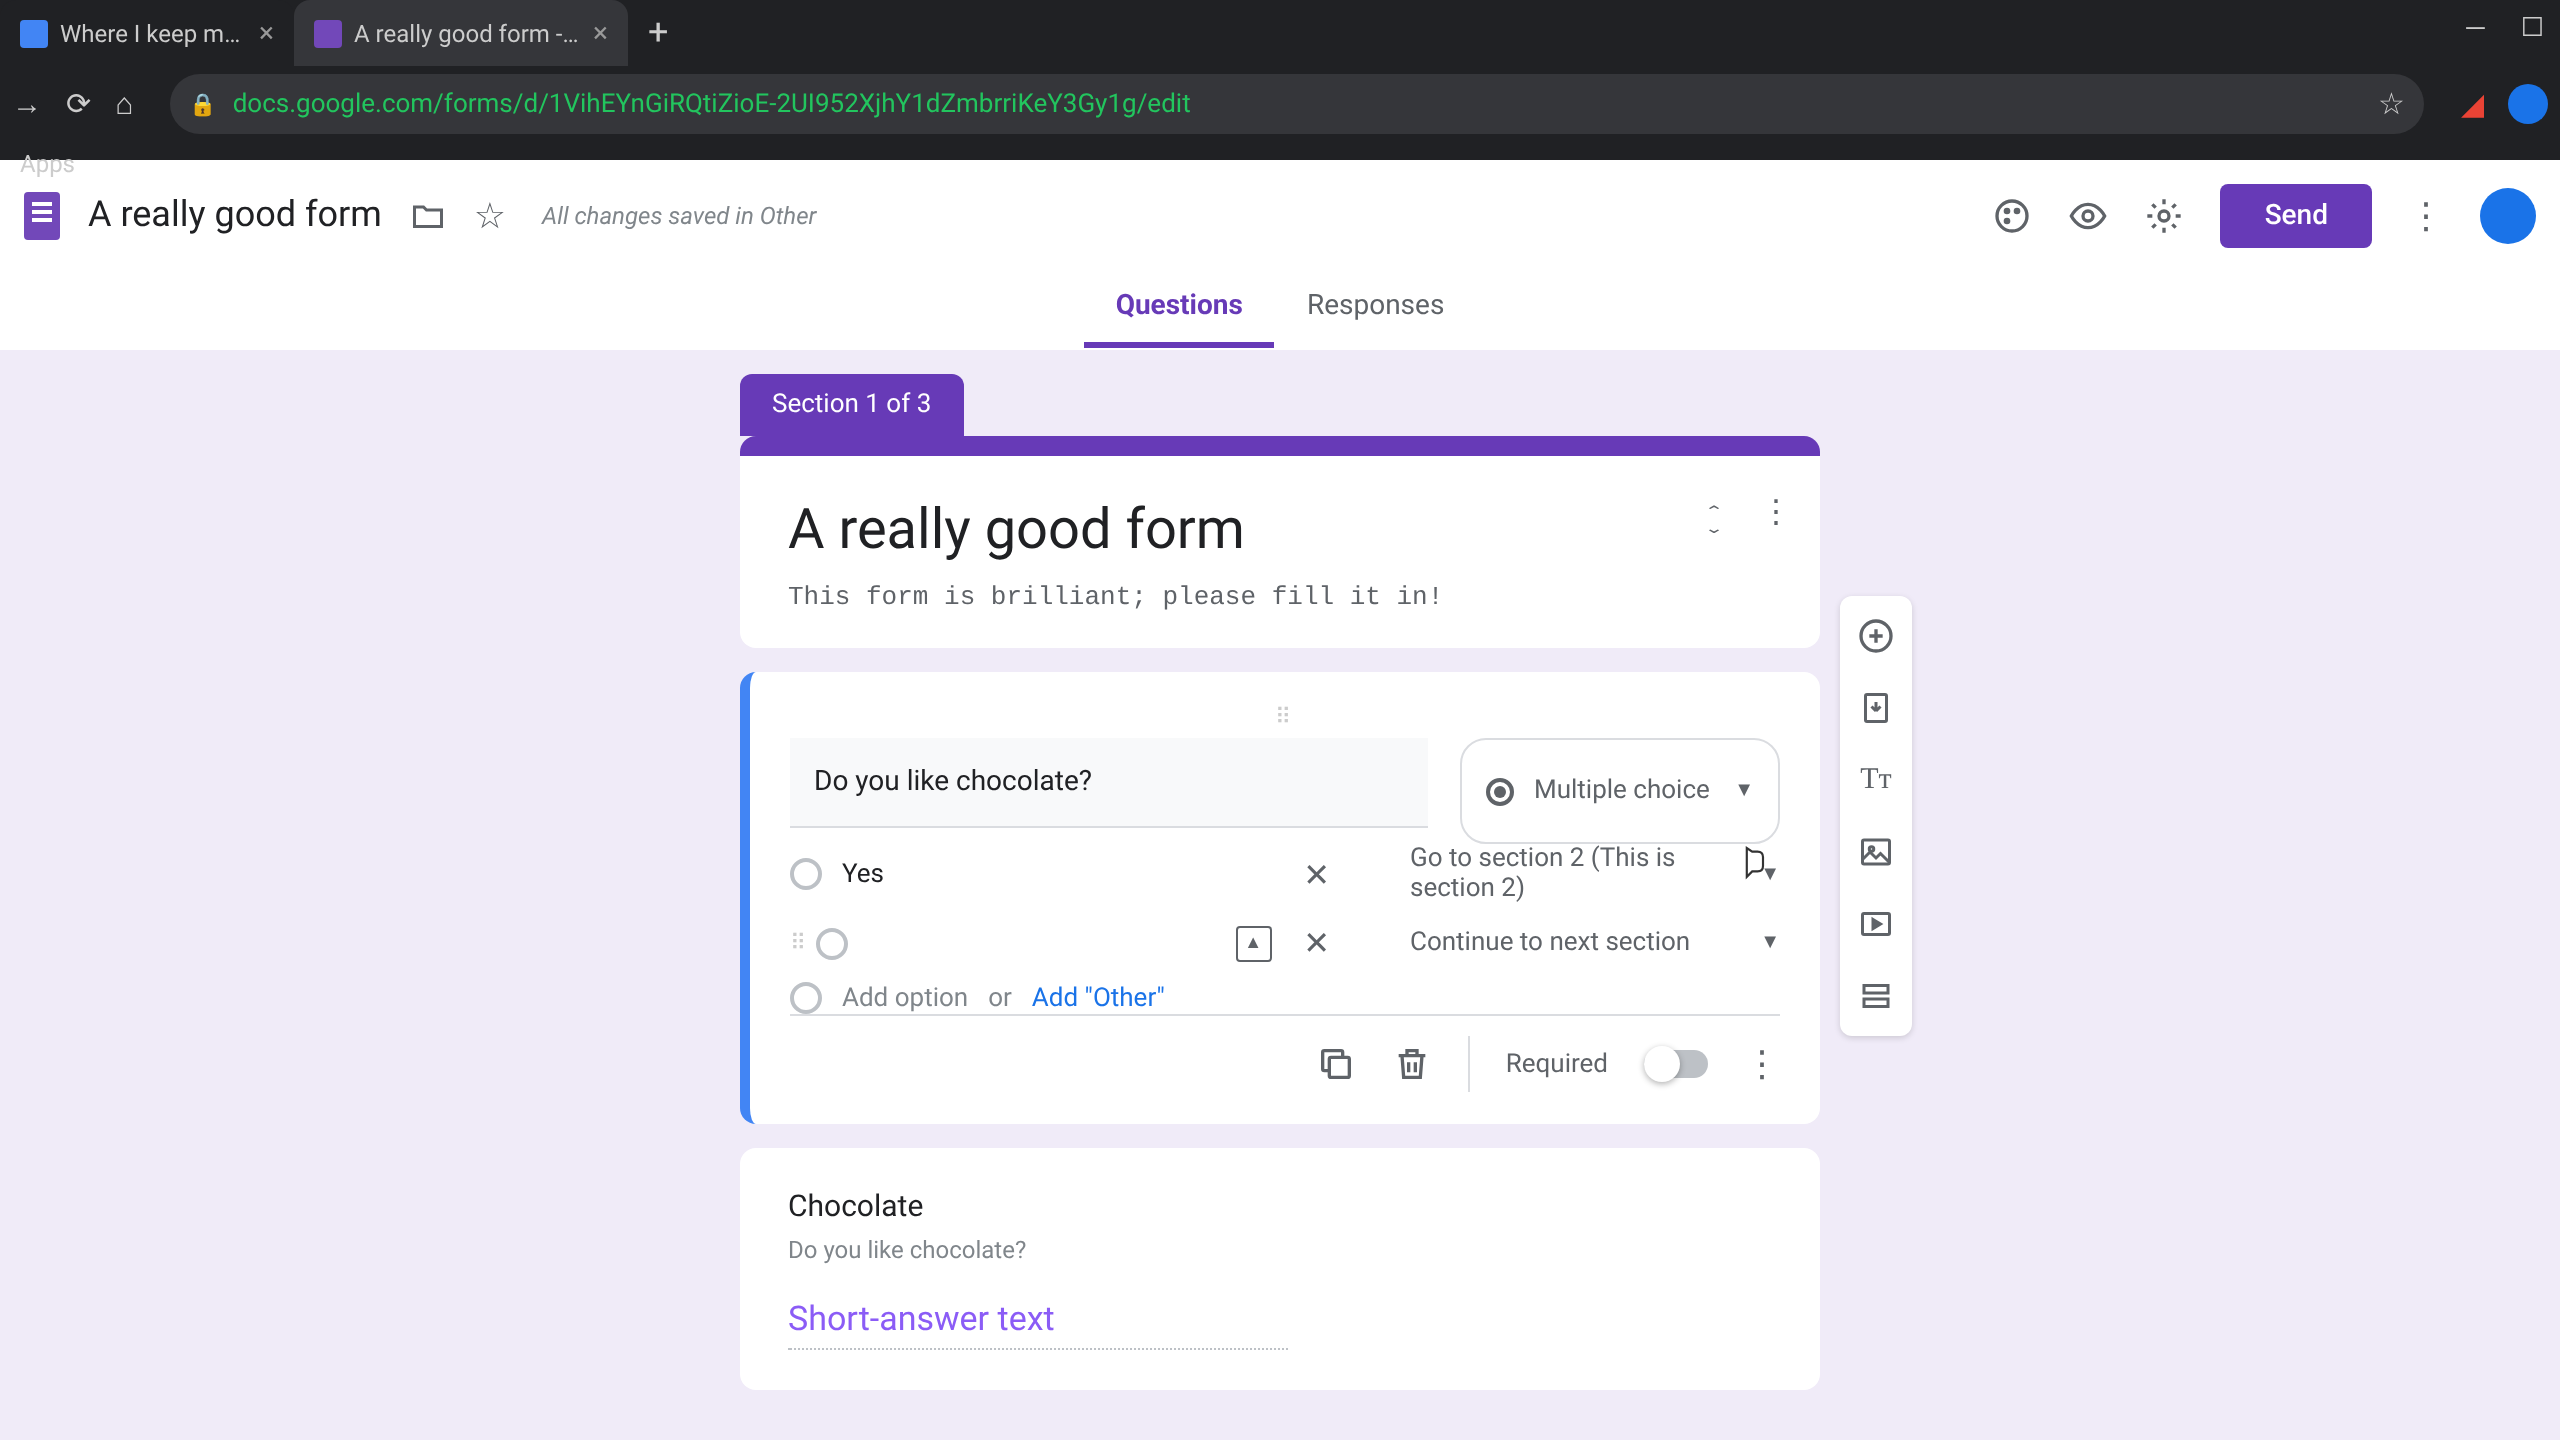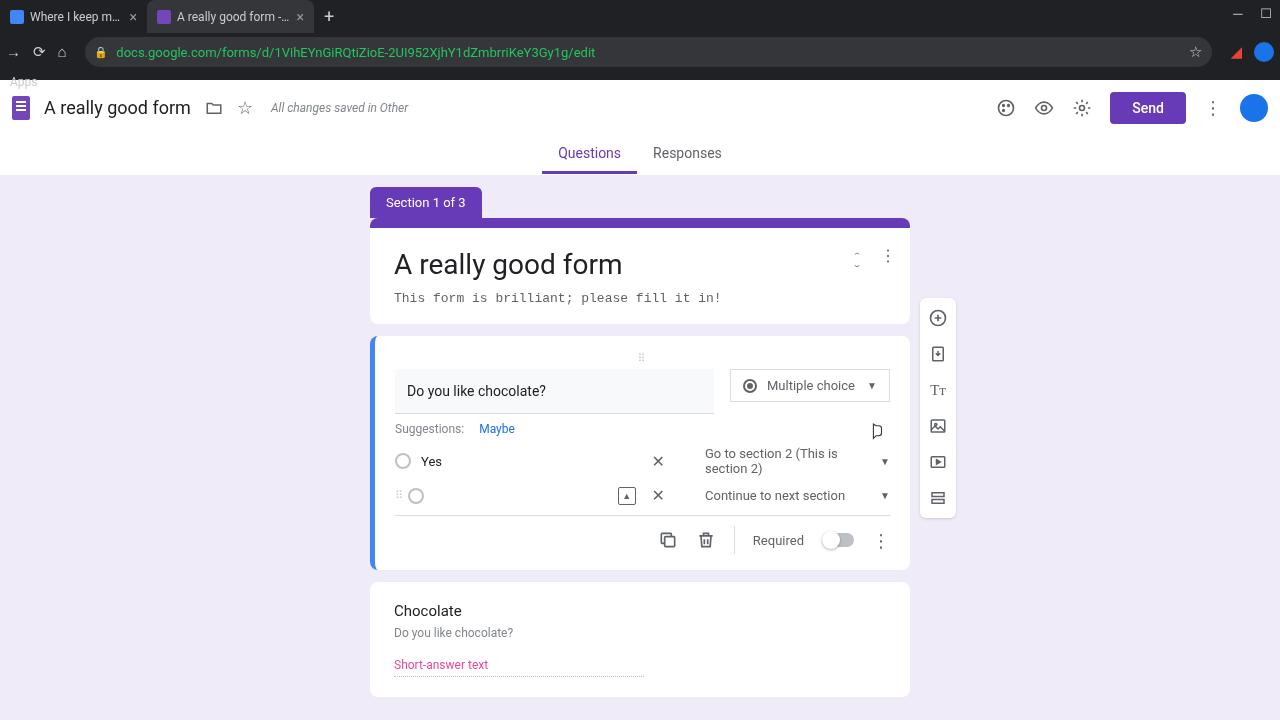--- a/index.html
+++ b/index.html
@@ -31,36 +31,36 @@
 .form-title { font-size: 18px; color: #202124; }
 .header-icon { color: #5f6368; font-size: 18px; cursor: pointer; }
 .save-status { color: #80868b; font-size: 12px; font-style: italic; margin-left: 4px; }
 .header-spacer { flex: 1; }
 .header-right { display: flex; align-items: center; gap: 18px; }
 .send-btn { background: #673ab7; color: #fff; padding: 8px 22px; border-radius: 4px; font-size: 14px; font-weight: 500; cursor: pointer; border: none; }
 .avatar { width: 28px; height: 28px; border-radius: 50%; background: #1a73e8; }
 
 .tabs-row { background: #fff; display: flex; justify-content: center; height: 40px; border-bottom: 1px solid transparent; }
 .main-tab { padding: 0 16px; font-size: 14px; color: #5f6368; display: flex; align-items: center; cursor: pointer; border-bottom: 3px solid transparent; }
-.main-tab.active { color: #673ab7; border-bottom-color: #673ab7; font-weight: 400; }
+.main-tab.active { color: #673ab7; border-bottom-color: #673ab7; font-weight: 700; }
 
 .canvas { padding: 12px 0; display: flex; flex-direction: column; align-items: center; }
 .section-tab { background: #673ab7; color: #fff; font-size: 13px; padding: 8px 16px; border-top-left-radius: 6px; border-top-right-radius: 6px; align-self: flex-start; margin-left: 370px; }
 
 .card { background: #fff; border-radius: 8px; width: 540px; margin-bottom: 12px; position: relative; }
 .form-header-card { border-top: 10px solid #673ab7; padding: 20px 24px 18px; }
 .form-header-title { font-size: 28px; color: #202124; font-weight: 400; margin-bottom: 10px; }
 .form-header-desc { font-size: 13px; color: #5f6368; font-family: Liberation Mono, monospace; }
 .header-icons { position: absolute; top: 18px; right: 14px; display: flex; gap: 18px; color: #5f6368; font-size: 16px; }
 
 .question-card { border-left: 5px solid #4285f4; padding: 16px 20px; }
 .drag-handle { text-align: center; color: #ccc; letter-spacing: 2px; font-size: 11px; margin-bottom: 4px; }
 .q-header { display: flex; gap: 16px; align-items: flex-start; }
 .q-title-input { flex: 1; background: #f8f9fa; border: none; border-bottom: 1px solid #dadce0; padding: 14px 12px; font-size: 14px; color: #202124; }
-.q-type-dropdown { display: flex; align-items: center; gap: 10px; border: 1px solid #dadce0; border-radius: 0; padding: 8px 12px; font-size: 13px; color: #5f6368; cursor: pointer; width: 160px; }
+.q-type-dropdown { display: flex; align-items: center; gap: 10px; border: 1px solid #dadce0; border-radius: 13px; padding: 18px 12px; font-size: 13px; color: #5f6368; cursor: pointer; width: 160px; }
 .radio-icon { width: 14px; height: 14px; border: 2px solid #5f6368; border-radius: 50%; display: inline-flex; align-items: center; justify-content: center; }
 .radio-icon::after { content: ''; width: 6px; height: 6px; background: #5f6368; border-radius: 50%; }
 .suggestions { margin: 8px 0 10px; font-size: 12px; color: #80868b; }
 .suggestion-chip { color: #1a73e8; margin-left: 12px; cursor: pointer; }
 
 .option-row { display: flex; align-items: center; gap: 10px; margin-bottom: 10px; }
 .opt-radio { width: 16px; height: 16px; border: 2px solid #bdc1c6; border-radius: 50%; flex-shrink: 0; }
 .opt-text { font-size: 13px; color: #202124; }
 .opt-input { font-size: 13px; border: none; border-bottom: 2px solid #673ab7; padding: 2px 0; width: 210px; background: transparent; }
 .opt-input-sel { background: #cfe2ff; padding: 0 2px; }
@@ -81,21 +81,21 @@
 .required-label { font-size: 13px; color: #5f6368; }
 .toggle { width: 32px; height: 14px; background: #bdc1c6; border-radius: 8px; position: relative; cursor: pointer; }
 .toggle::after { content: ''; position: absolute; width: 18px; height: 18px; background: #fff; border-radius: 50%; top: -2px; left: 0; box-shadow: 0 1px 3px rgba(0,0,0,0.3); }
 
 .side-toolbar { position: absolute; left: 920px; top: 298px; background: #fff; border-radius: 6px; box-shadow: 0 1px 3px rgba(0,0,0,0.15); padding: 6px 4px; display: flex; flex-direction: column; gap: 8px; }
 .side-btn { width: 28px; height: 28px; display: flex; align-items: center; justify-content: center; color: #5f6368; cursor: pointer; font-size: 15px; }
 
 .simple-card { padding: 20px 24px; }
 .sc-title { font-size: 15px; color: #202124; margin-bottom: 6px; }
 .sc-sub { font-size: 12px; color: #80868b; margin-bottom: 18px; }
-.sc-short { font-size: 12px; color: #ec4899; border-bottom: 1px dotted #bdc1c6; padding-bottom: 4px; width: 250px; }
+.sc-short { font-size: 17px; color: #8b5cf6; border-bottom: 1px dotted #bdc1c6; padding-bottom: 4px; width: 250px; }
 
 .cursor-pointer { position: absolute; left: 868px; top: 422px; width: 18px; height: 22px; }
 .cursor-pointer svg { width: 100%; height: 100%; }
 
 svg { display: block; }
 </style>
 </head>
 <body>
 
 <div class="browser-chrome">
@@ -191,24 +191,20 @@
   <div class="card question-card">
     <div class="drag-handle">⠿</div>
     <div class="q-header">
       <input class="q-title-input" value="Do you like chocolate?" style="">
       <div class="q-type-dropdown">
         <span class="radio-icon"></span>
         <span style="flex:1">Multiple choice</span>
         <span class="dropdown-arrow">▼</span>
       </div>
     </div>
-    <div class="suggestions">
-      <span>Suggestions:</span>
-      <span class="suggestion-chip">Maybe</span>
-    </div>
 
     <div class="option-row">
       <span class="opt-radio"></span>
       <span class="opt-text">Yes</span>
       <span class="opt-spacer"></span>
       <span class="opt-remove">✕</span>
       <div class="goto-dropdown">
         <span style="flex:1">Go to section 2 (This is section 2)</span>
         <span class="dropdown-arrow">▼</span>
       </div>
@@ -219,20 +215,26 @@
       <span class="opt-radio"></span>
       <span class="opt-spacer"></span>
       <span class="opt-img-icon">▲</span>
       <span class="opt-remove">✕</span>
       <div class="goto-dropdown">
         <span style="flex:1">Continue to next section</span>
         <span class="dropdown-arrow">▼</span>
       </div>
     </div>
 
+    <div class="add-option-row">
+      <span class="opt-radio"></span>
+      <span class="add-opt-text">Add option</span>
+      <span class="add-or">or</span>
+      <span class="add-other">Add "Other"</span>
+    </div>
 
     <div class="q-footer">
       <span class="footer-icon">
         <svg width="20" height="20" viewBox="0 0 24 24" fill="none" stroke="#5f6368" stroke-width="2">
             <rect x="8" y="8" width="12" height="12" rx="1"></rect>
             <path d="M16 8V5a1 1 0 0 0-1-1H5a1 1 0 0 0-1 1v10a1 1 0 0 0 1 1h3"></path>
           </svg>
       </span>
       <span class="footer-icon">
         <svg width="20" height="20" viewBox="0 0 24 24" fill="none" stroke="#5f6368" stroke-width="2">

